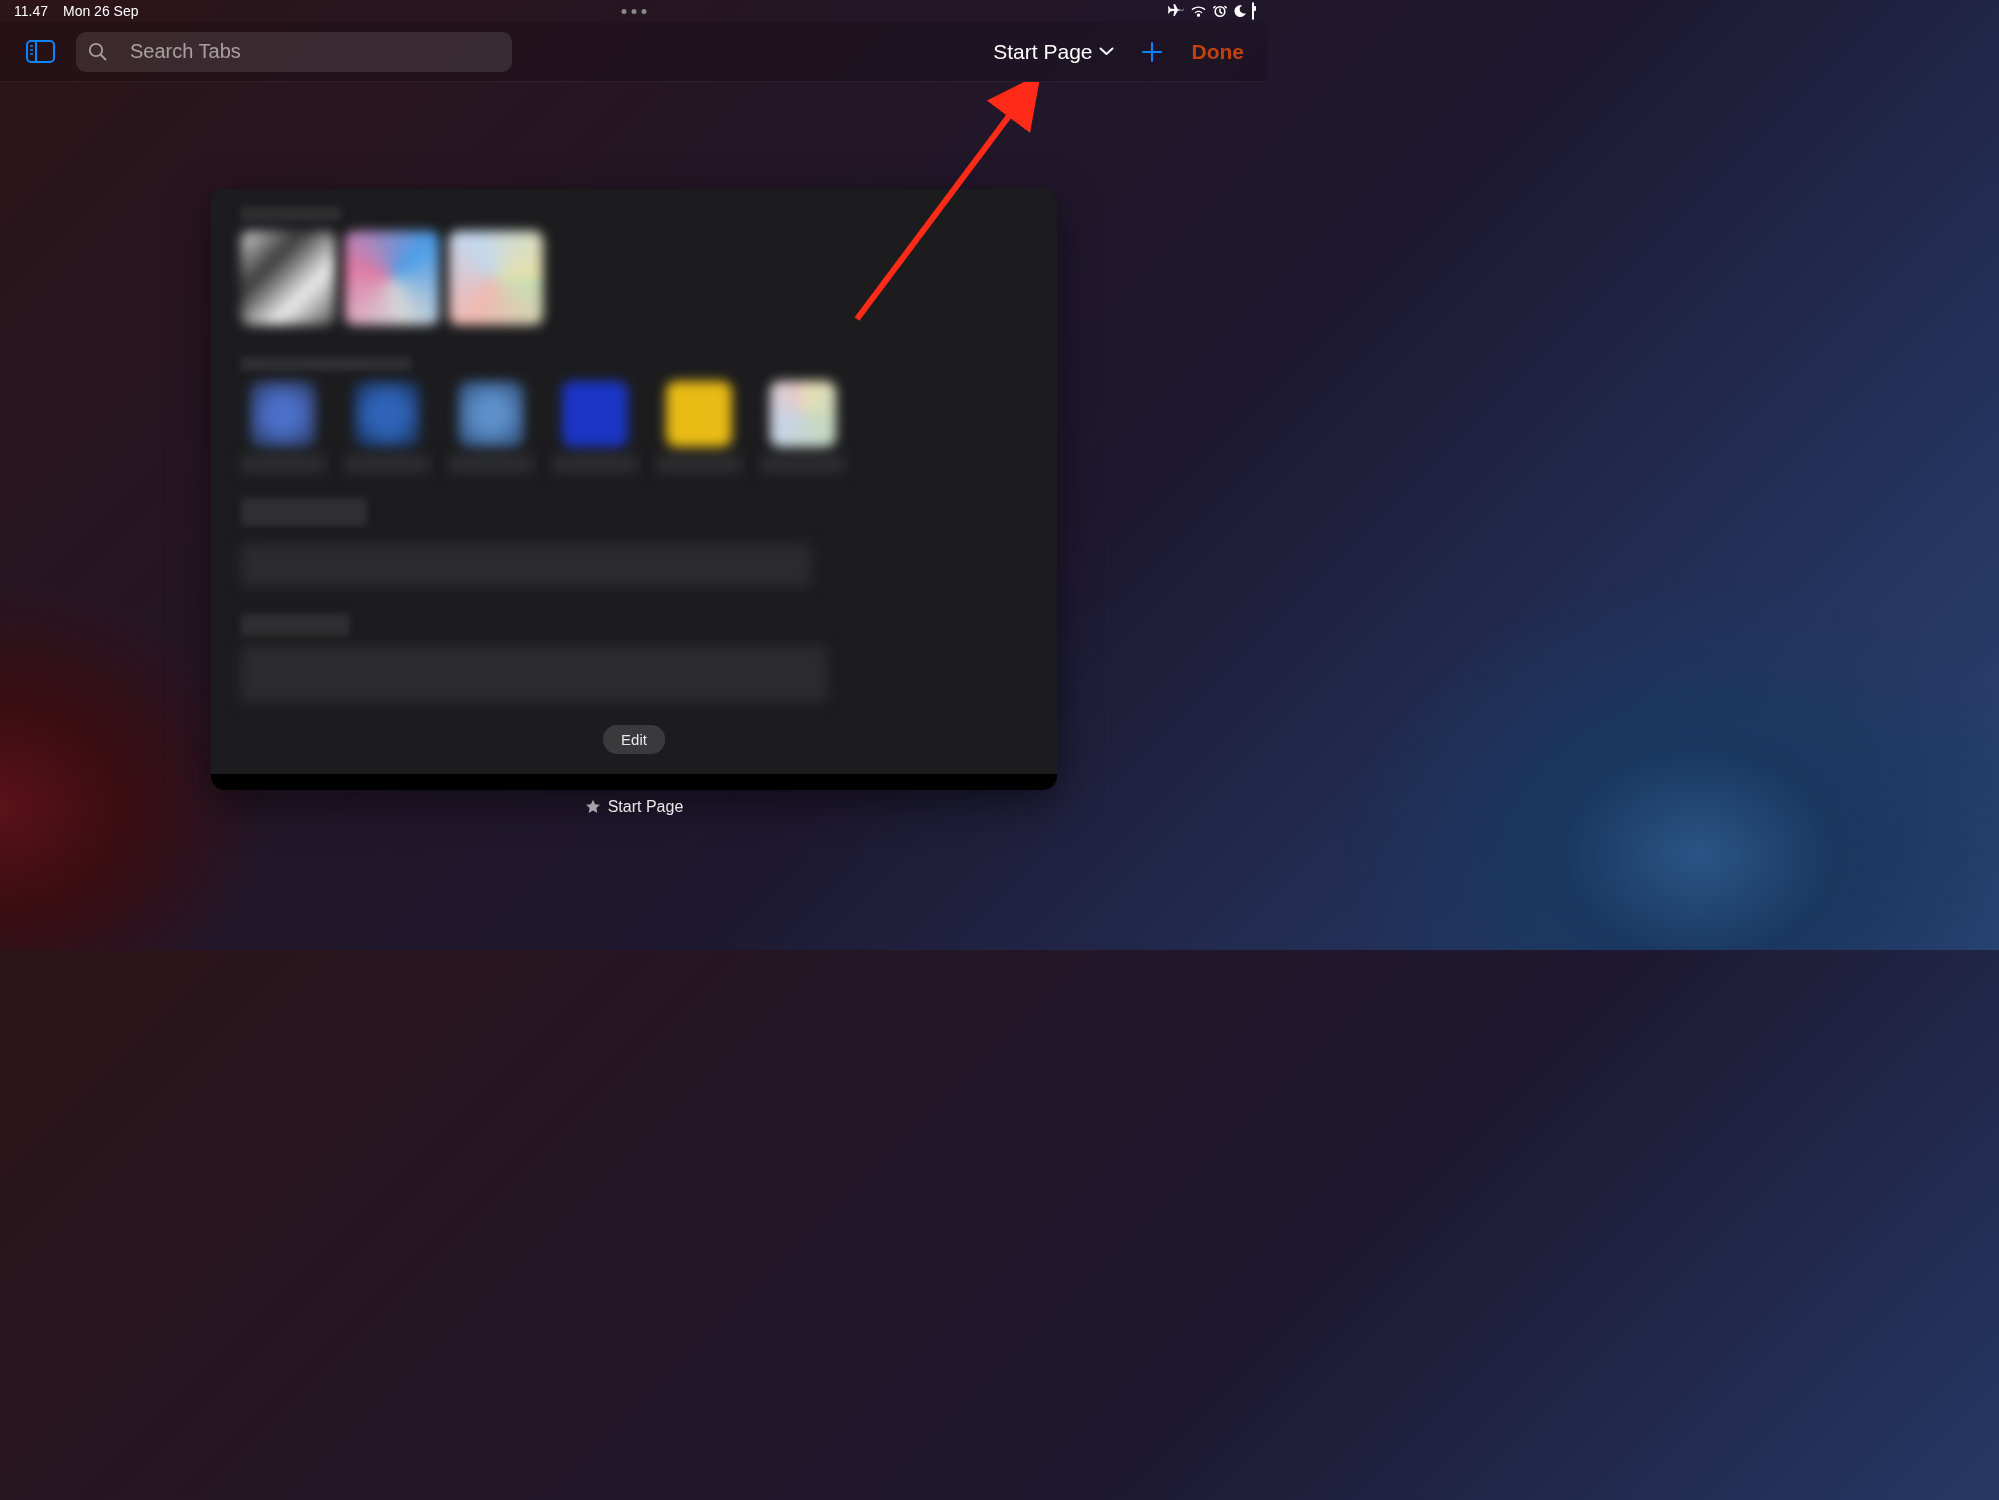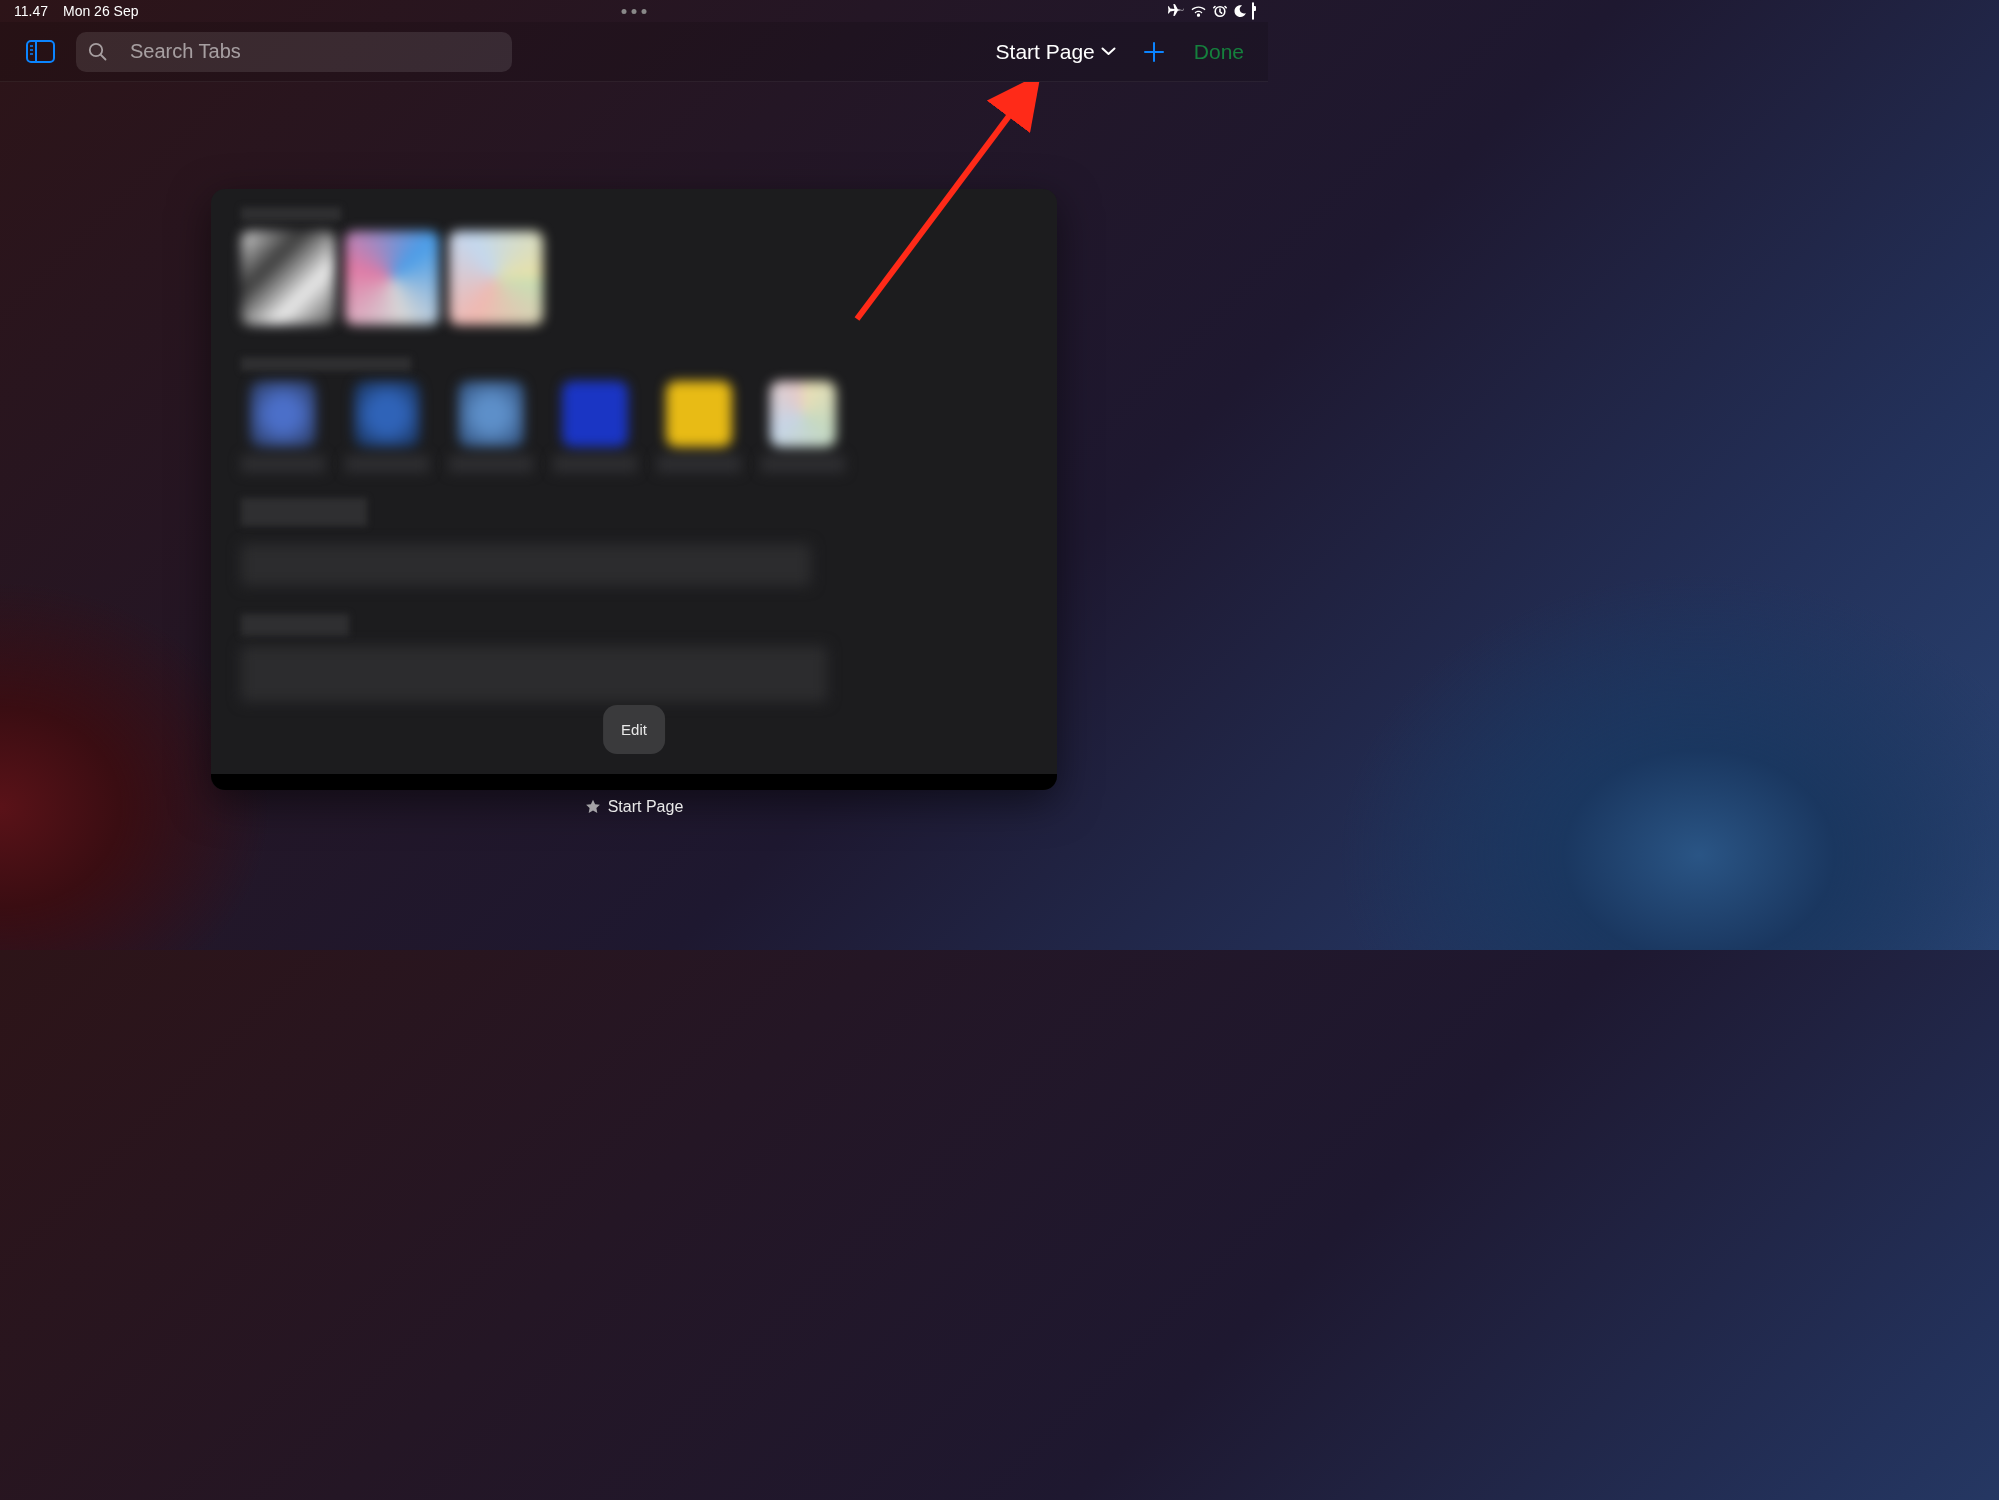--- a/index.html
+++ b/index.html
@@ -93,21 +93,21 @@
     .toolbar-spacer { flex: 1; }
     .tab-group-btn {
       display: flex; align-items: center; gap: 6px; cursor: pointer;
       color: #fff; font-size: 21px; font-weight: 400;
     }
     .plus-btn {
       width: 40px; height: 40px; display: flex; align-items: center; justify-content: center;
       cursor: pointer; color: #0b84ff;
     }
     .done-btn {
-      color: #15803d; font-size: 21px; font-weight: 400; cursor: pointer; padding: 4px 2px;
+      color: #c2410c; font-size: 21px; font-weight: 700; cursor: pointer; padding: 4px 2px;
     }
 
     .page-area {
       position: relative;
       width: 100%;
       height: calc(100% - 82px);
     }
 
     .tab-card {
       position: absolute;
@@ -178,21 +178,21 @@
     }
 
     .edit-btn {
       position: absolute;
       left: 50%;
       transform: translateX(-50%);
       bottom: 36px;
       background: #3a3a3c;
       color: #e8e8e8;
       font-size: 15px;
-      padding: 16px 18px;
+      padding: 6px 18px;
       border-radius: 14px;
       cursor: pointer;
       border: none;
     }
     .tab-card-bottom {
       position: absolute;
       left: 0; right: 0; bottom: 0; height: 16px; background: #000;
     }
 
     .tab-label {

